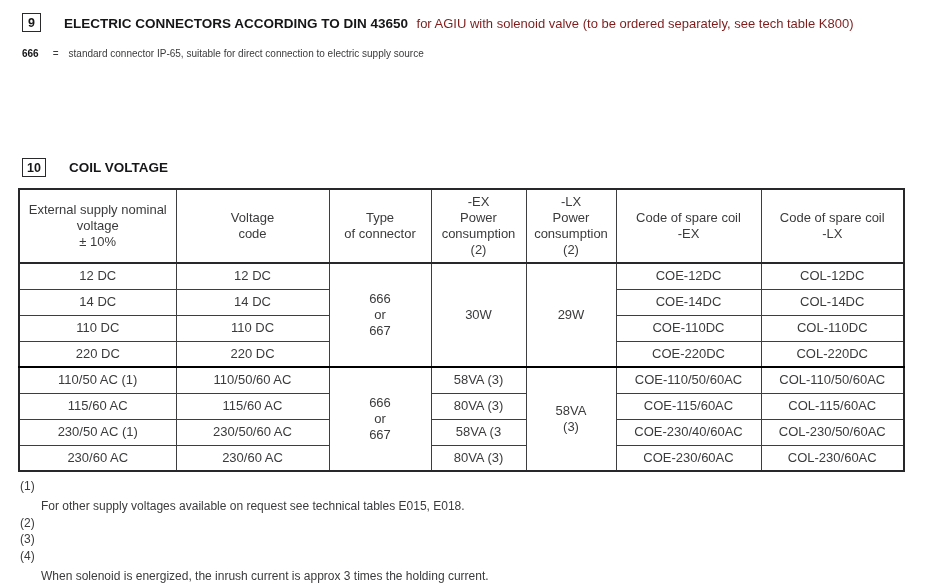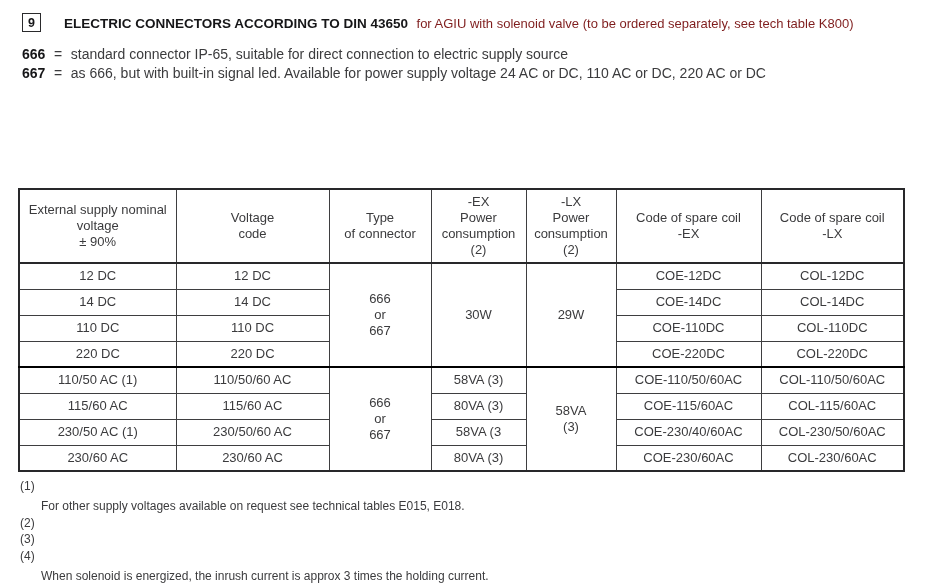--- a/index.html
+++ b/index.html
@@ -15,21 +15,21 @@
   .sec-header { position: absolute; left: 22px; display: flex; align-items: center; gap: 11px; }
   .num-box {
     display: inline-flex; align-items: center; justify-content: center;
     min-width: 19px; height: 19px; padding: 0 4px;
     border: 1.5px solid #2a2a2c; font-weight: 700; font-size: 12.5px; color: #161618;
   }
   .sec-title-bold { font-weight: 700; font-size: 13.5px; color: #161618; padding-left: 12px; }
   .sec-title-rest { font-size: 13px; margin-left: 4px; color: #7f1d1d; }
 
   
-  .legend { position: absolute; left: 22px; top: 45px; font-size: 14px; line-height: 18.5px; }
+  .legend { position: absolute; left: 22px; top: 45px; font-size: 10px; line-height: 18.5px; }
   .legend-code { display: inline-block; min-width: 28px; font-weight: 700; color: #161618; }
   .legend-eq { display: inline-block; min-width: 13px; }
 
   
   .coil-table {
     position: absolute; left: 18px; top: 188px;
     border-collapse: collapse; table-layout: fixed;
     border: 2px solid #28282a;
   }
   .coil-table th, .coil-table td {
@@ -62,43 +62,42 @@
       <span class="sec-title-rest">for AGIU with solenoid valve (to be ordered separately, see tech table K800)</span>
     </div>
   </div>
 
   <div class="legend">
     <div>
       <span class="legend-code">666</span>
       <span class="legend-eq">=</span>
       <span>standard connector IP-65, suitable for direct connection to electric supply source</span>
     </div>
-    <div>
-      <span class="legend-code">667</span>
-      <span class="legend-eq">=</span>
-      <span>as 666, but with built-in signal led. Available for power supply voltage 24 AC or DC, 110 AC or DC, 220 AC or DC</span>
-    </div>
   </div>
 
+  <div class="sec-header" style="top:158px;">
+    <span class="num-box">10</span>
+    <span class="sec-title-bold">COIL VOLTAGE</span>
+  </div>
 
   <table class="coil-table">
     <colgroup>
       <col style="width:157px">
         <col style="width:153px">
         <col style="width:102px">
       <col style="width:95px">
         <col style="width:90px">
         <col style="width:145px">
         <col style="width:143px">
     </colgroup>
     <thead>
       <tr>
         <th class="pre">External supply nominal
 voltage
-± 90%</th>
+± 10%</th>
         <th class="pre bold">Voltage
 code</th>
         <th class="pre">Type
 of connector</th>
         <th class="pre">-EX
 Power
 consumption
 (2)</th>
         <th class="pre">-LX
 Power

